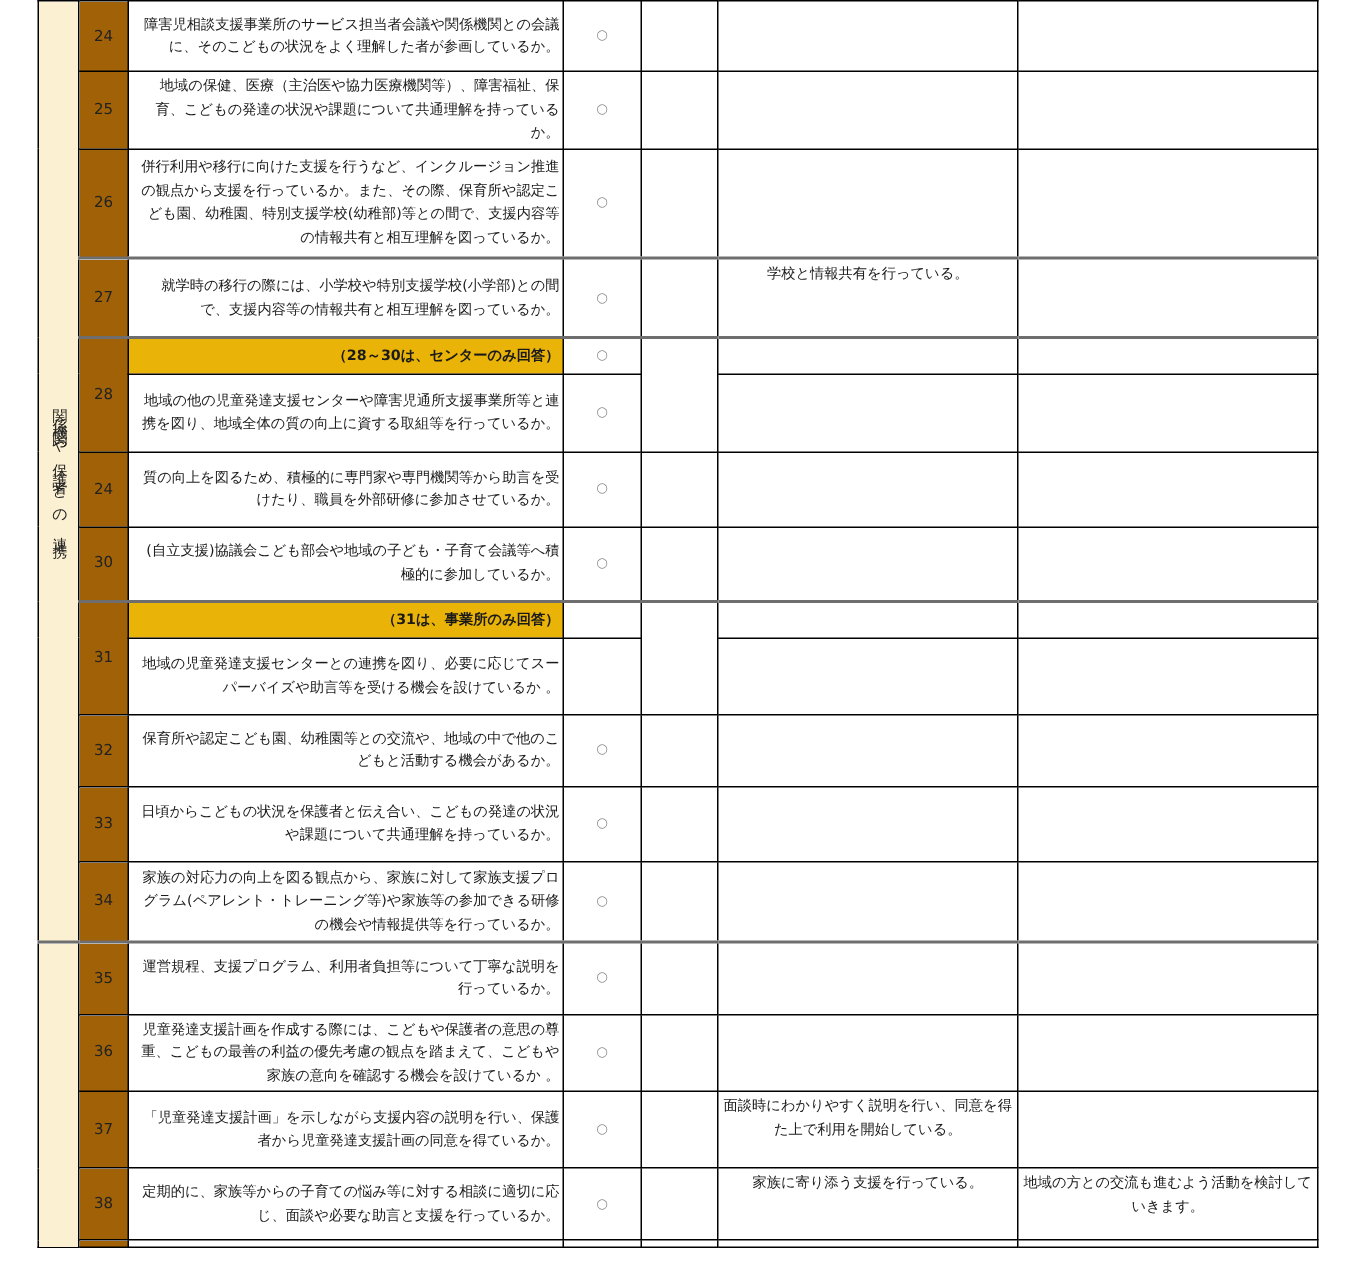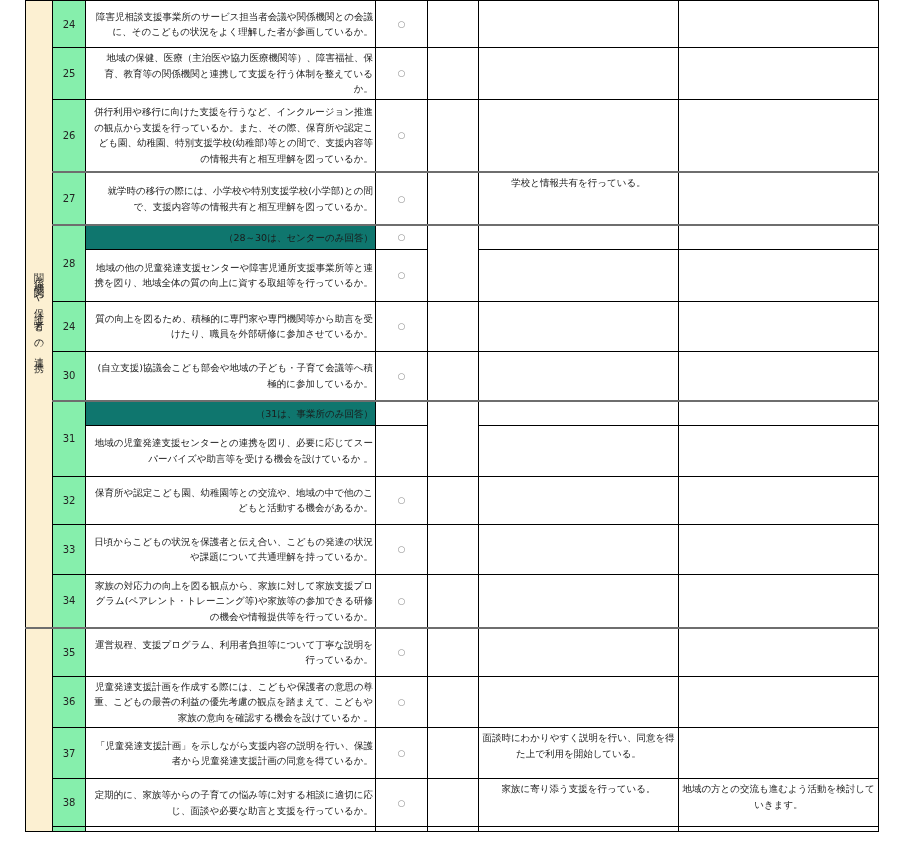--- a/index.html
+++ b/index.html
@@ -6,23 +6,23 @@
   .wrap{position:relative;width:910px;height:845px;background:#ffffff;overflow:hidden;
         font-family:"DejaVu Sans",sans-serif;color:#1a1a1a;}
   table.sheet{position:absolute;left:25px;top:0;border-collapse:collapse;table-layout:fixed;width:853px;}
   td{border:1px solid #000;padding:0;vertical-align:middle;overflow:hidden;}
   col.c-cat{width:27px;} col.c-num{width:33px;} col.c-q{width:290px;}
   col.c-circ{width:52px;} col.c-b{width:51px;} col.c-com{width:200px;} col.c-note{width:200px;}
   td.cat{background:#FCF0D2;text-align:center;vertical-align:middle;}
   td.cat .vtext{writing-mode:vertical-rl;text-orientation:upright;letter-spacing:5px;
         font-size:10px;line-height:25px;color:#222;display:inline-block;}
   td.cat2{background:#FCF0D2;position:relative;}
-  td.num{background:#86efac;text-align:center;font-size:10px;color:#222;margin-left:28px;}
+  td.num{background:#a16207;text-align:center;font-size:10px;color:#222;margin-left:28px;}
   td.q{font-size:9.5px;line-height:15.5px;text-align:right;padding:2px 2px 2px 4px;color:#1a1a1a;}
-  td.sub{background:#0f766e;}
+  td.sub{background:#eab308;font-weight:bold;}
   td.circ{text-align:center;font-size:9px;color:#8f8f8f;}
   td.com{font-size:9.5px;line-height:15.5px;text-align:center;vertical-align:top;padding:2px 3px;}
   tr.thick td{border-top:2px solid #6e6e6e;}
 </style>
 </head>
 <body>
 
 <div class="wrap">
 <table class="sheet">
 <colgroup>
@@ -41,21 +41,21 @@
   <td class="num">24</td>
   <td class="q">障害児相談支援事業所のサービス担当者会議や関係機関との会議に、そのこどもの状況をよく理解した者が参画しているか。</td>
   <td class="circ">○</td>
   <td></td>
   <td class="com"></td>
   <td class="com"></td>
 </tr>
 
 <tr style="height:50px;">
   <td class="num">25</td>
-  <td class="q">地域の保健、医療（主治医や協力医療機関等）、障害福祉、保育、教育等の関係機関と連携して支援を行う体制を整えているか。</td>
+  <td class="q">地域の保健、医療（主治医や協力医療機関等）、障害福祉、保育、こどもの発達の状況や課題について共通理解を持っているか。</td>
   <td class="circ">○</td>
   <td></td>
   <td class="com"></td>
   <td class="com"></td>
 </tr>
 
 <tr style="height:73px;">
   <td class="num">26</td>
   <td class="q">併行利用や移行に向けた支援を行うなど、インクルージョン推進の観点から支援を行っているか。また、その際、保育所や認定こども園、幼稚園、特別支援学校(幼稚部)等との間で、支援内容等の情報共有と相互理解を図っているか。</td>
   <td class="circ">○</td>

